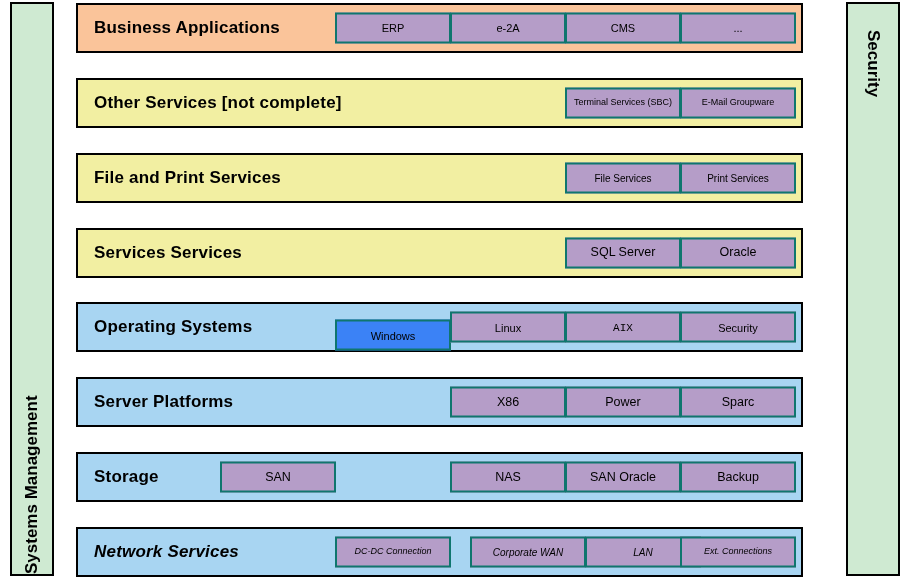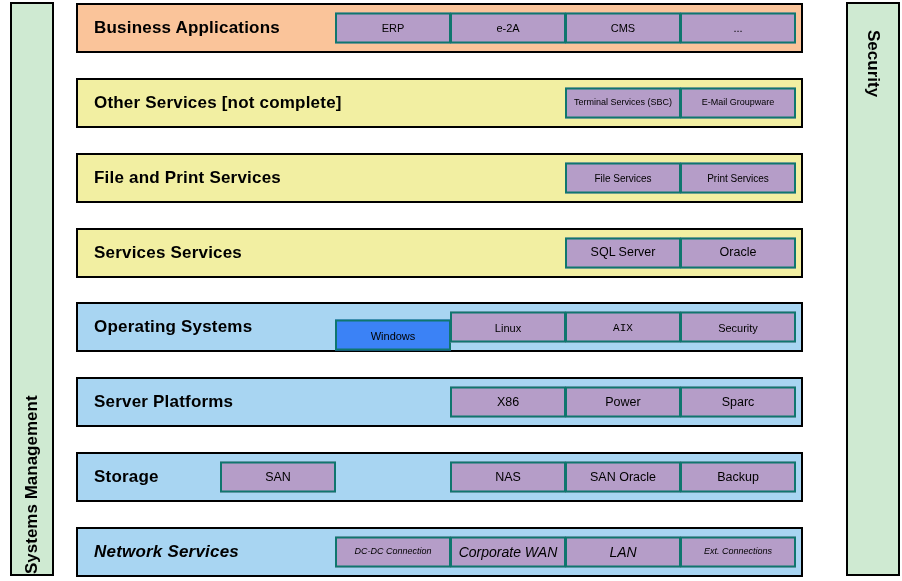--- a/index.html
+++ b/index.html
@@ -77,21 +77,21 @@
     justify-content: center;
     text-align: center;
     color: #000;
     line-height: 1.1;
     padding: 1px 2px;
   }
   .fs-xs { font-size: 9px; }
   .fs-s  { font-size: 10px; }
   .fs-m  { font-size: 11px; }
   .fs-l  { font-size: 12.5px; }
-  .fs-xl { font-size: 14px; }
+  .fs-xl { font-size: 10px; margin-left: 20px; }
 </style>
 </head>
 <body>
 
 <div id="canvas">
 
   <div id="sidebar-left" class="sidebar textured" style="background: rgb(207, 234, 210);">
     <span class="vlabel">Systems Management</span>
   </div>
 

